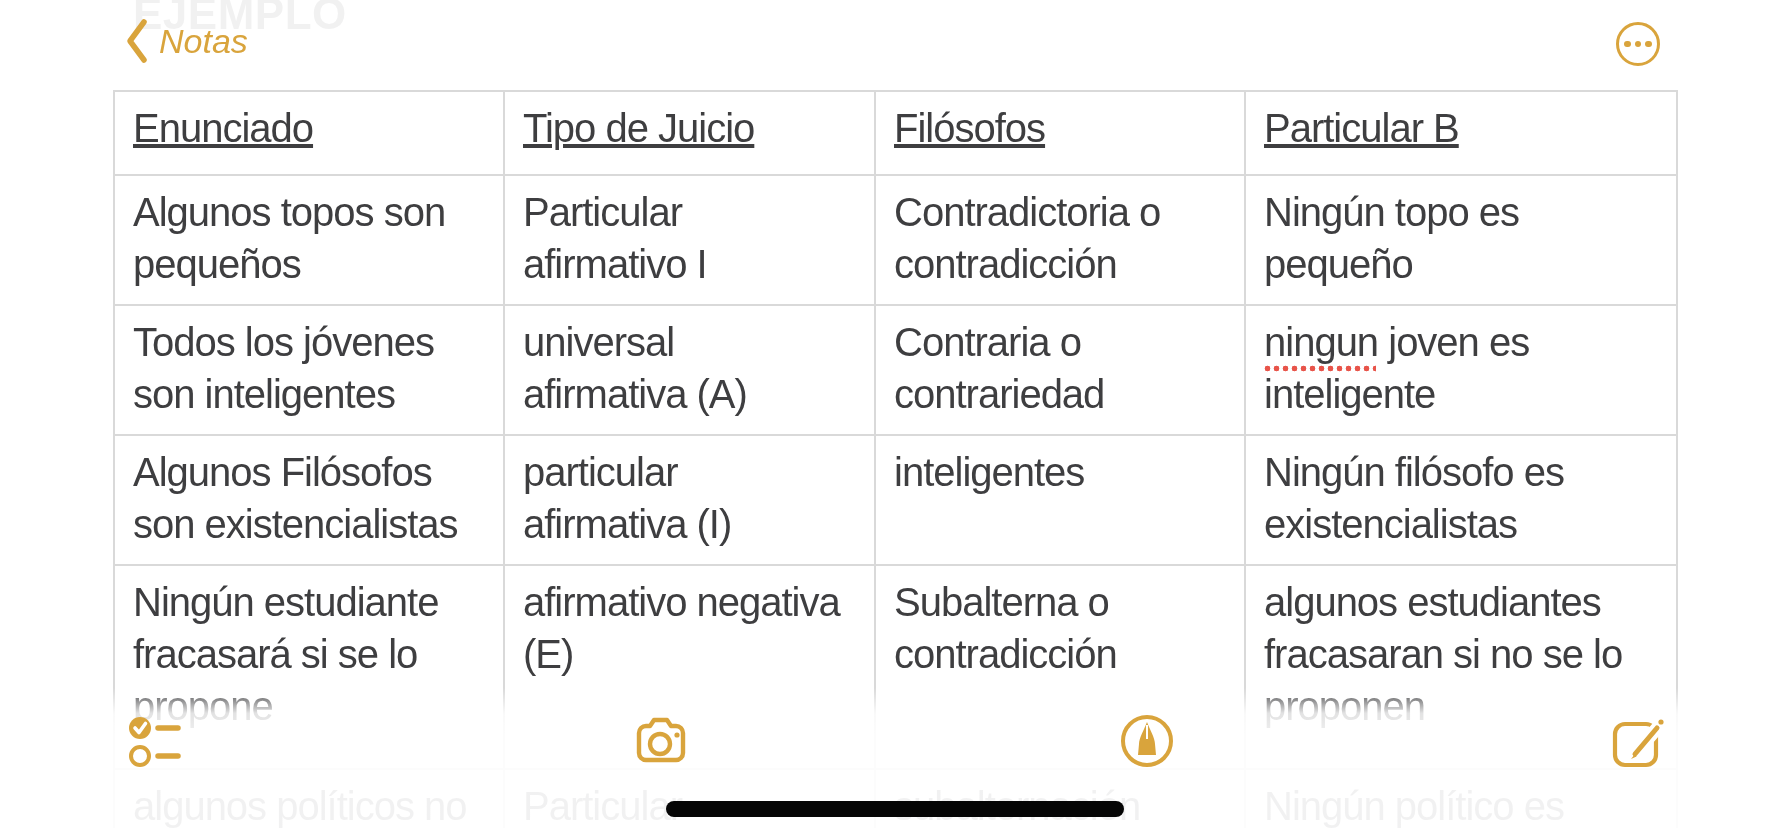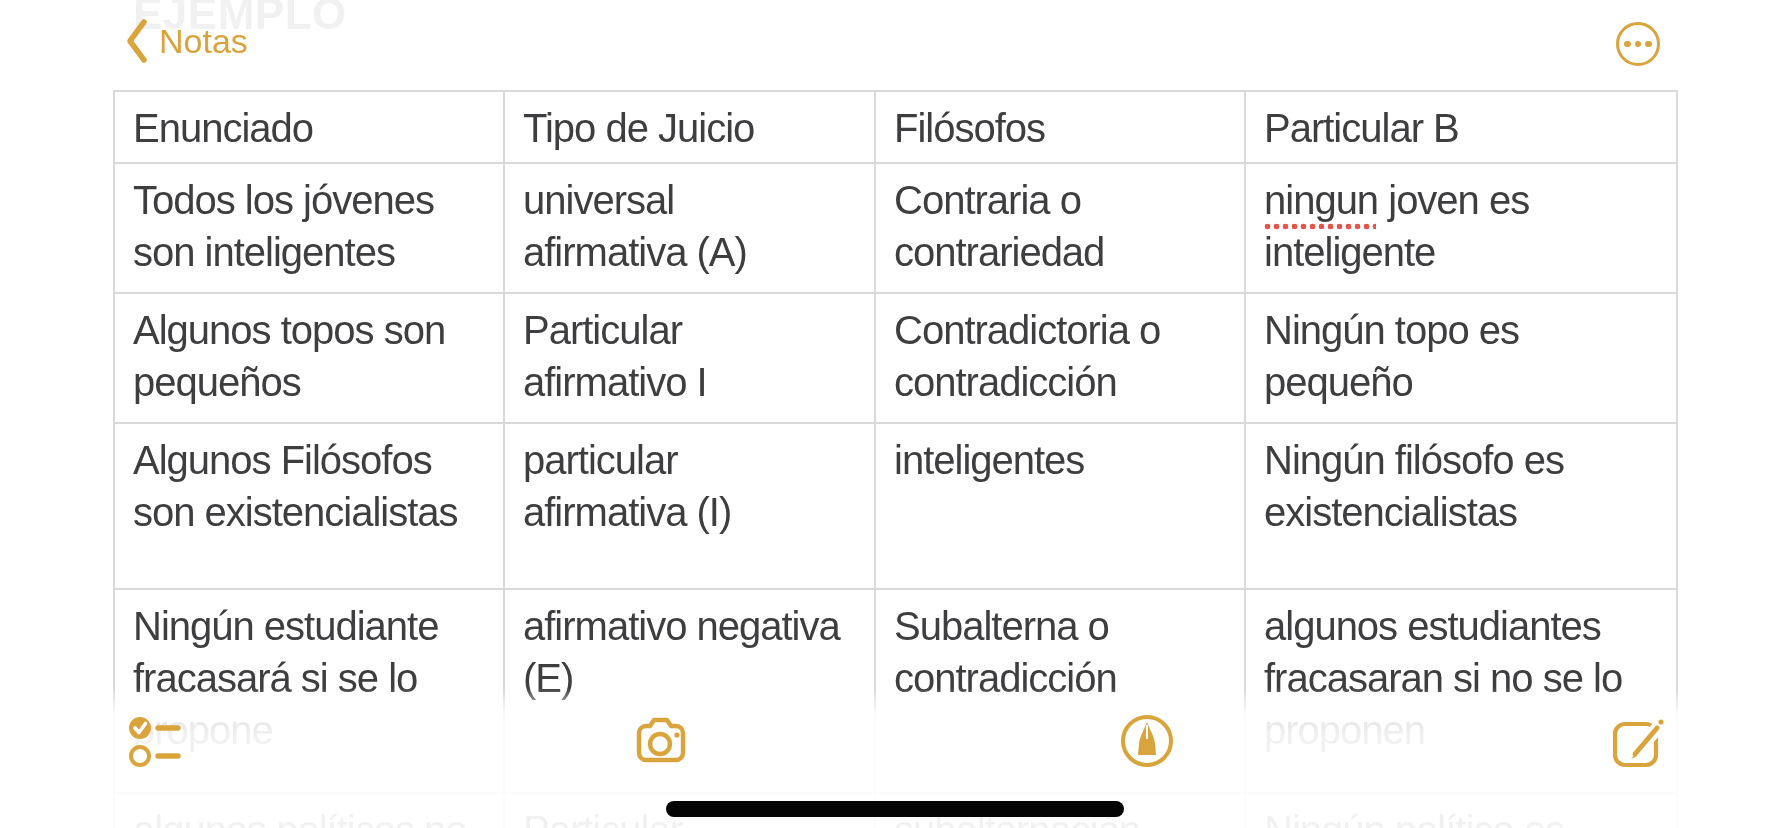--- a/index.html
+++ b/index.html
@@ -15,30 +15,30 @@
   
   .content{position:absolute;inset:0;z-index:1;}
   .note-title{position:absolute;left:133px;top:-10px;font-size:44px;line-height:48px;
     font-weight:bold;color:var(--ink);letter-spacing:0.5px;}
   .table-wrap{position:absolute;left:113px;top:90px;width:1563px;}
   table{border-collapse:collapse;table-layout:fixed;width:1563px;
     font-size:40px;line-height:52px;letter-spacing:-1px;color:var(--ink);}
   col.c1{width:390px;} col.c2{width:371px;} col.c3{width:370px;} col.c4{width:432px;}
   th,td{border:2px solid var(--grid);vertical-align:top;text-align:left;
     padding:10px 18px 0 18px;font-weight:normal;white-space:pre-line;overflow:hidden;}
-  thead tr{height:72px;}
+  thead tr{height:84px;text-decoration:underline;}
   .misspell{position:relative;display:inline-block;}
   .misspell::after{content:"";position:absolute;left:0;right:2px;bottom:-4px;height:7px;
     background-image:radial-gradient(circle at 3.5px 3.5px,#E8544A 2.7px,rgba(0,0,0,0) 3.1px);
     background-size:9px 7px;background-repeat:repeat-x;}
 
   
   .nav-overlay{position:absolute;left:0;top:0;width:1792px;height:88px;z-index:2;
     background:rgba(255,255,255,0.93);}
-  .nav-items{position:absolute;left:0;top:0;width:1584px;height:88px;z-index:3;}
+  .nav-items{position:absolute;left:0;top:0;width:1584px;height:88px;z-index:3;font-style:italic;}
   .back{position:absolute;left:125px;top:18px;display:flex;align-items:center;gap:10px;
     color:var(--accent);font-size:34px;cursor:pointer;}
   .back svg{display:block;}
   .more{position:absolute;left:1616px;top:22px;width:44px;height:44px;border:3.5px solid var(--accent);
     border-radius:50%;display:flex;align-items:center;justify-content:center;cursor:pointer;}
   .dots{display:flex;gap:4px;}
   .dots i{width:6.5px;height:6.5px;border-radius:50%;background:var(--accent);display:block;}
 
   
   .toolbar-overlay{position:absolute;left:0;top:688px;width:1792px;height:140px;z-index:2;
@@ -70,40 +70,40 @@
         <thead>
             <tr>
               <th>Enunciado</th>
               <th>Tipo de Juicio</th>
               <th>Filósofos</th>
               <th>Particular B</th>
             </tr>
           </thead>
         <tbody>
             <tr style="height: 130px;">
+              <td>Algunos topos son
+pequeños</td>
+              <td>Particular
+afirmativo I</td>
+              <td>Contradictoria o
+contradicción</td>
+              <td>Ningún topo es
+pequeño</td>
+            </tr>
+            <tr style="height: 130px;">
               <td>Todos los jóvenes
 son inteligentes</td>
               <td>universal
 afirmativa (A)</td>
               <td>Contraria o
 contrariedad</td>
               <td><span class="misspell">ningun</span> joven es
 inteligente</td>
             </tr>
-            <tr style="height: 130px;">
-              <td>Algunos topos son
-pequeños</td>
-              <td>Particular
-afirmativo I</td>
-              <td>Contradictoria o
-contradicción</td>
-              <td>Ningún topo es
-pequeño</td>
-            </tr>
-            <tr style="height: 166px; padding-left: 14px;">
+            <tr style="height: 130px; padding-left: 14px;">
               <td>Algunos Filósofos
 son existencialistas</td>
               <td>particular
 afirmativa (I)</td>
               <td>inteligentes</td>
               <td>Ningún filósofo es
 existencialistas</td>
             </tr>
             <tr style="height: 204px; margin-top: 7px;">
               <td>Ningún estudiante

